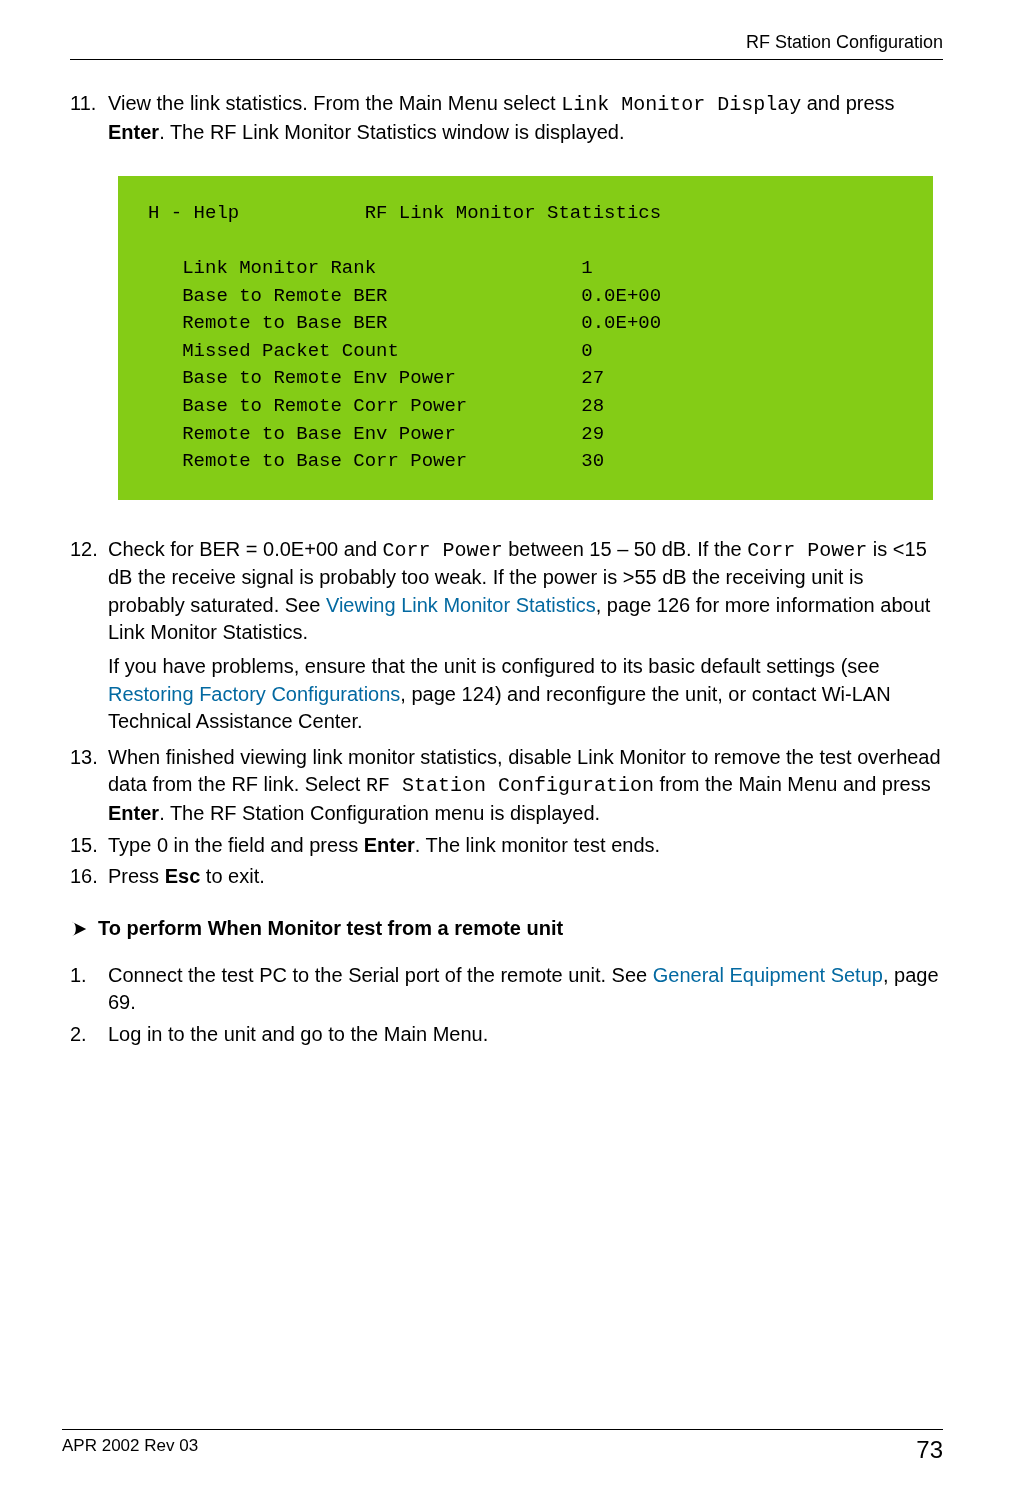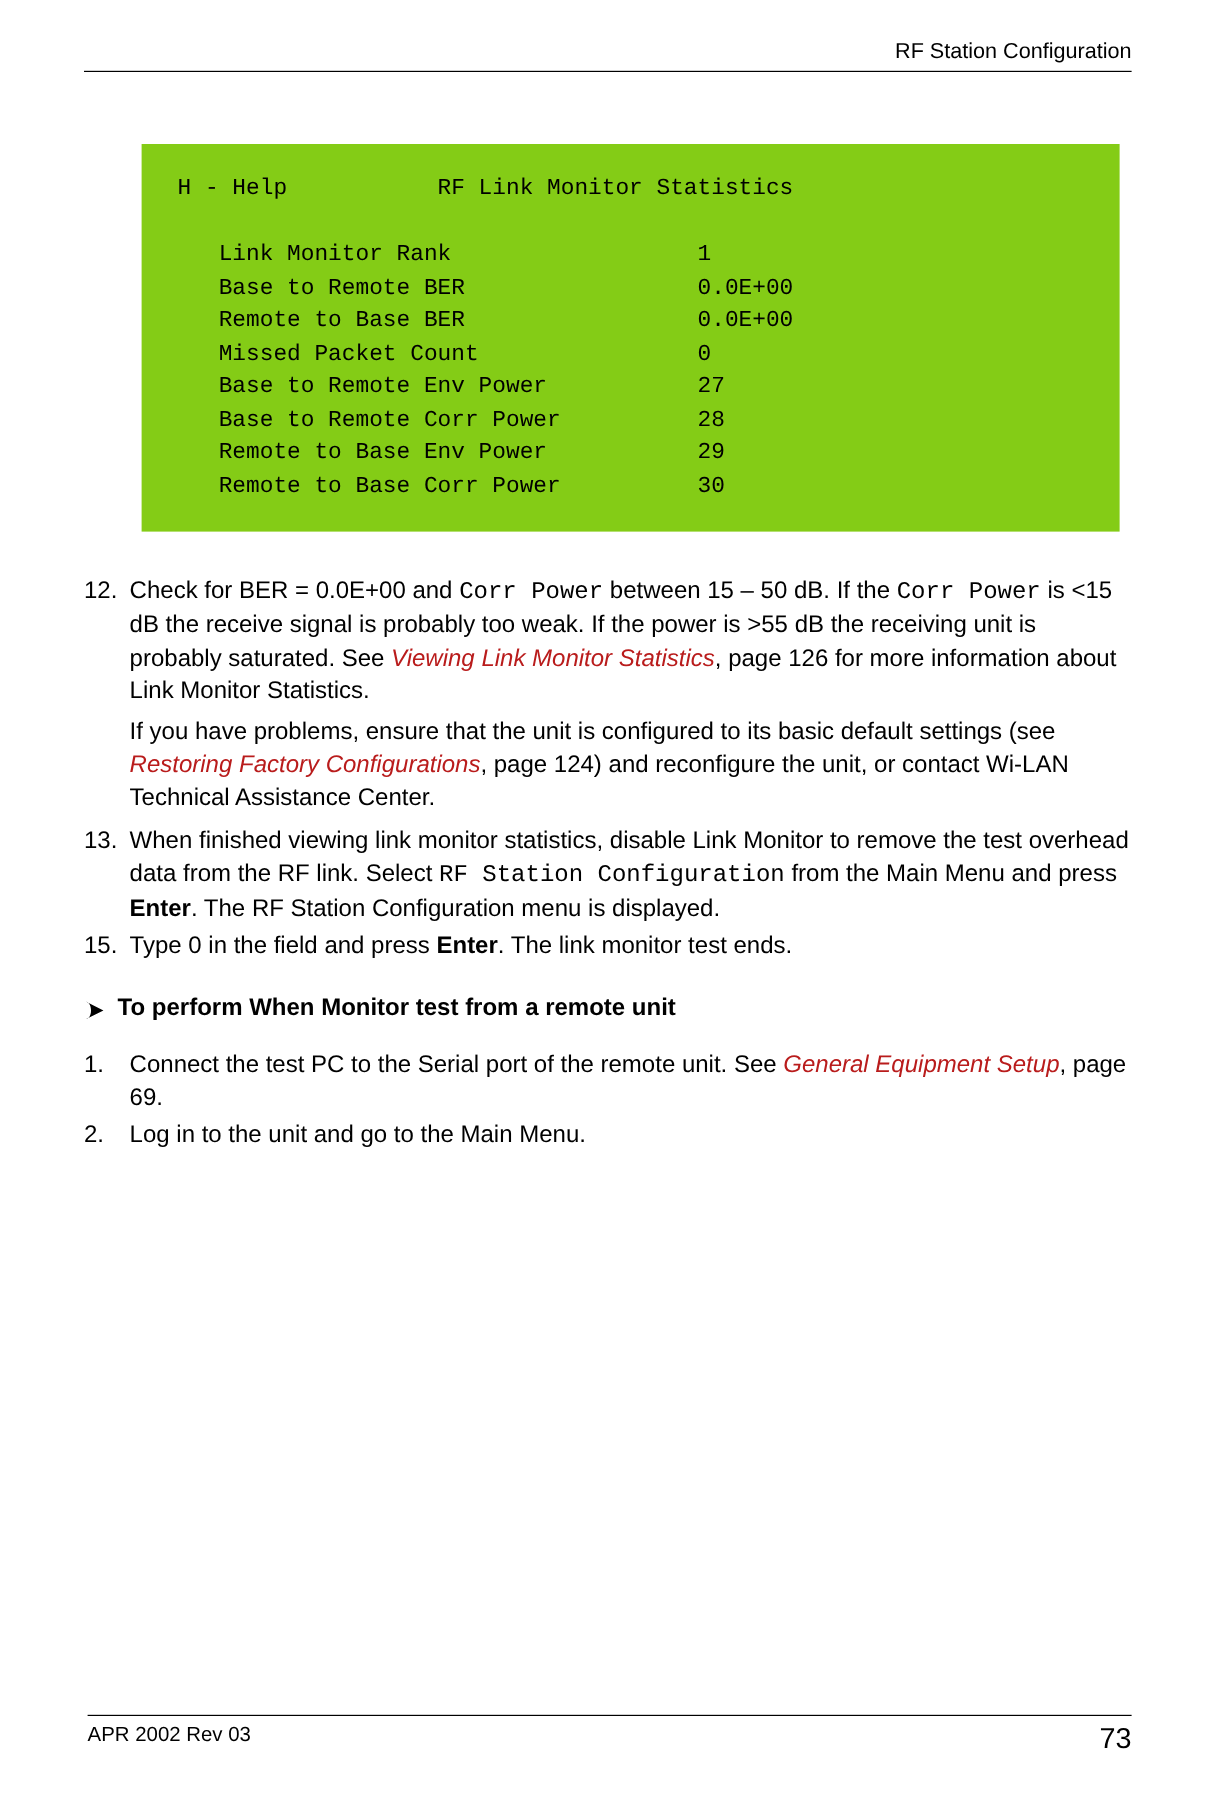--- a/index.html
+++ b/index.html
@@ -48,22 +48,21 @@
     }
     ol.steps > li .body {
       flex: 1;
     }
     .mono {
       font-family: "Courier New", Courier, monospace;
       font-size: 20px;
     }
     .bold { font-weight: 700; }
     .link-blue {
-      color: #b91c1c;
-      font-style: italic;
+      color: #0369a1;
     }
     .code-block {
       background: #84cc16;
       font-family: "Courier New", Courier, monospace;
       font-size: 19px;
       line-height: 1.45;
       padding: 24px 20px 24px 30px;
       margin: 30px 10px 36px 48px;
       white-space: pre;
     }
@@ -81,21 +80,21 @@
     }
     .subhead .arrow svg { display: block; }
     .subhead .title {
       font-family: Arial, Helvetica, sans-serif;
       font-weight: 700;
       font-size: 20px;
     }
     .footer {
       position: absolute;
       bottom: 32px;
-      left: 73px;
+      left: 62px;
       right: 70px;
       border-top: 1.5px solid #000;
       padding-top: 6px;
       display: flex;
       justify-content: space-between;
       font-size: 17px;
     }
     .footer .pageno {
       font-size: 24px;
       font-weight: 400;
@@ -104,20 +103,26 @@
   </style>
 </head>
 <body>
 
 <div class="header">
   <span>RF Station Configuration</span>
 </div>
 
 <div class="content">
 
+  <ol class="steps" id="steps-a">
+      <li>
+        <span class="num">11.</span>
+        <span class="body"><span>View the link statistics. From the Main Menu select </span><span class="mono">Link Monitor Display</span><span> and press </span><span class="bold">Enter</span><span>. The RF Link Monitor Statistics window is displayed.</span></span>
+      </li>
+    </ol>
 
   <div class="code-block" id="codeblock">H - Help           RF Link Monitor Statistics
 
    Link Monitor Rank                  1
    Base to Remote BER                 0.0E+00
    Remote to Base BER                 0.0E+00
    Missed Packet Count                0
    Base to Remote Env Power           27
    Base to Remote Corr Power          28
    Remote to Base Env Power           29
@@ -128,20 +133,24 @@
         <span class="num">12.</span>
         <span class="body"><span>Check for BER = 0.0E+00 and </span><span class="mono">Corr Power</span><span> between 15 – 50 dB. If the </span><span class="mono">Corr Power</span><span> is &lt;15 dB the receive signal is probably too weak. If the power is &gt;55 dB the receiving unit is probably saturated. See </span><span class="link-blue">Viewing Link Monitor Statistics</span><span>, page 126 for more information about Link Monitor Statistics.</span><p class="inner"><span>If you have problems, ensure that the unit is configured to its basic default settings (see </span><span class="link-blue">Restoring Factory Configurations</span><span>, page 124) and reconfigure the unit, or contact Wi-LAN Technical Assistance Center.</span></p></span>
       </li>
       <li>
         <span class="num">13.</span>
         <span class="body"><span>When finished viewing link monitor statistics, disable Link Monitor to remove the test overhead data from the RF link. Select </span><span class="mono">RF Station Configuration</span><span> from the Main Menu and press </span><span class="bold">Enter</span><span>. The RF Station Configuration menu is displayed.</span></span>
       </li>
       <li>
         <span class="num">15.</span>
         <span class="body"><span>Type 0 in the field and press </span><span class="bold">Enter</span><span>. The link monitor test ends.</span></span>
+      </li>
+      <li>
+        <span class="num">16.</span>
+        <span class="body"><span>Press </span><span class="bold">Esc</span><span> to exit.</span></span>
       </li>
     </ol>
 
   <div class="subhead">
     <span class="arrow">
       <svg viewBox="0 0 20 20" width="18" height="18">
           <path d="M2 2 C 8 3, 8 17, 2 18 L 18 10 Z" fill="#000"></path>
         </svg>
     </span>
     <span class="title">To perform When Monitor test from a remote unit</span>

